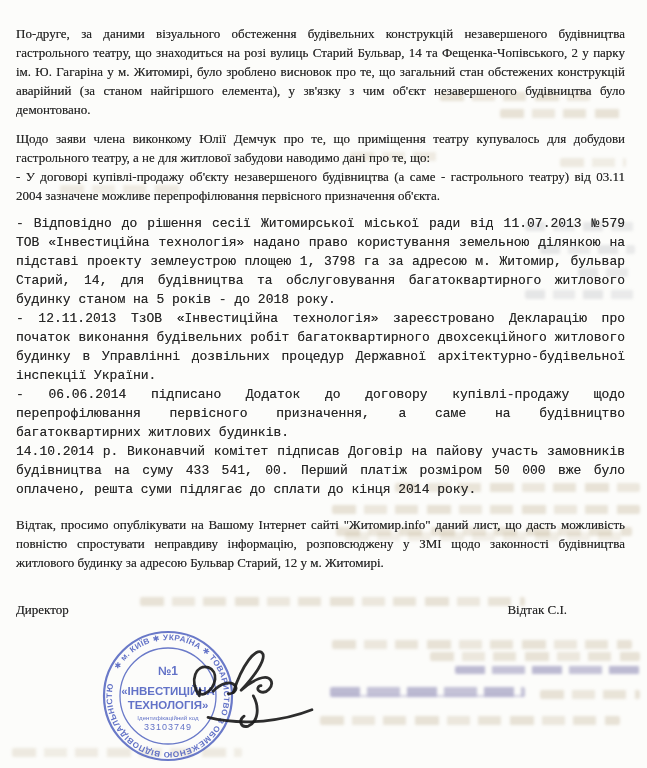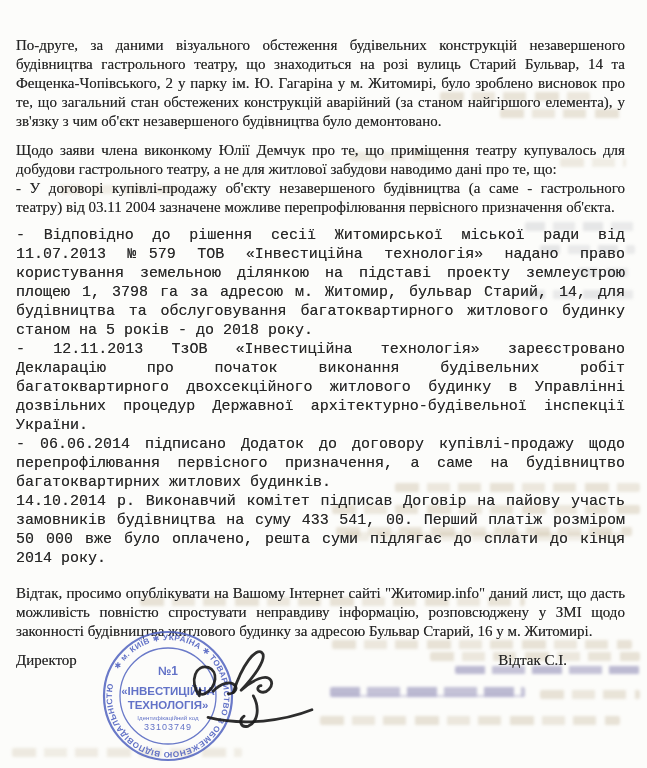--- a/index.html
+++ b/index.html
@@ -6,36 +6,36 @@
   .page{
     position:relative;
     width:647px;height:768px;
     background:#fcfcfa;
     overflow:hidden;
     font-family:"Liberation Serif","DejaVu Serif",serif;
     color:#272727;
   }
   
   .letter{
-    position:absolute;left:0;top:16px;width:647px;
+    position:absolute;left:0;top:4px;width:647px;
     padding:20px 22px 0 16px;box-sizing:border-box;
-    font-size:15px;line-height:19px;
+    font-size:13px;line-height:19px;
     text-align:justify;
     text-shadow:0 0 .5px rgba(20,20,20,.55);
     z-index:3;
   }
   .letter p{margin:0;white-space:pre-line;}
   .p2{margin-top:10px !important;}
   .p3{margin-top:9px !important;font-family:Liberation Mono, monospace;}
   .p4{margin-top:16px !important;}
   .p5{margin-top:16px !important;}
   .closing{margin-top:18px !important;font-style:italic;text-align:left;}
   .sig-row{
     display:flex;justify-content:space-between;align-items:flex-end;
-    margin-top:10px;padding-right:58px;
+    margin-top:28px;padding-right:58px;
   }
   
   .bleed{
     position:absolute;height:9px;border-radius:2px;z-index:1;
     background:repeating-linear-gradient(90deg,
       rgba(170,148,106,.60) 0 24px, rgba(170,148,106,0) 24px 32px,
       rgba(170,148,106,.48) 32px 55px, rgba(170,148,106,0) 55px 63px,
       rgba(170,148,106,.55) 63px 86px, rgba(170,148,106,0) 86px 95px);
     filter:blur(1.6px);opacity:.42;
   }
@@ -95,21 +95,21 @@
   <div class="bleed" style="left:12px;top:748px;width:230px;opacity:.3;"></div>
 
   <main class="letter">
     <p class="p1">По-друге, за даними візуального обстеження будівельних конструкцій незавершеного будівництва гастрольного театру, що знаходиться на розі вулиць Старий Бульвар, 14 та Фещенка-Чопівського, 2 у парку ім. Ю. Гагаріна у м. Житомирі, було зроблено висновок про те, що загальний стан обстежених конструкцій аварійний (за станом найгіршого елемента), у зв'язку з чим об'єкт незавершеного будівництва було демонтовано.</p>
     <p class="p2">Щодо заяви члена виконкому Юлії Демчук про те, що приміщення театру купувалось для добудови гастрольного театру, а не для житлової забудови наводимо дані про те, що:
 - У договорі купівлі-продажу об'єкту незавершеного будівництва (а саме - гастрольного театру) від 03.11 2004 зазначене можливе перепрофілювання первісного призначення об'єкта.</p>
     <p class="p3">- Відповідно до рішення сесії Житомирської міської ради від 11.07.2013 №579 ТОВ «Інвестиційна технологія» надано право користування земельною ділянкою на підставі проекту землеустрою площею 1, 3798 га за адресою м. Житомир, бульвар Старий, 14, для будівництва та обслуговування багатоквартирного житлового будинку станом на 5 років - до 2018 року.
 - 12.11.2013 ТзОВ «Інвестиційна технологія» зареєстровано Декларацію про початок виконання будівельних робіт багатоквартирного двохсекційного житлового будинку в Управлінні дозвільних процедур Державної архітектурно-будівельної інспекції України.
 - 06.06.2014 підписано Додаток до договору купівлі-продажу щодо перепрофілювання первісного призначення, а саме на будівництво багатоквартирних житлових будинків.
 14.10.2014 р. Виконавчий комітет підписав Договір на пайову участь замовників будівництва на суму 433 541, 00. Перший платіж розміром 50 000 вже було оплачено, решта суми підлягає до сплати до кінця 2014 року.</p>
-    <p class="p5">Відтак, просимо опублікувати на Вашому Інтернет сайті "Житомир.info" даний лист, що дасть можливість повністю спростувати неправдиву інформацію, розповсюджену у ЗМІ щодо законності будівництва житлового будинку за адресою Бульвар Старий, 16 у м. Житомирі.</p>
+    <p class="p5">Відтак, просимо опублікувати на Вашому Інтернет сайті "Житомир.info" даний лист, що дасть можливість повністю спростувати неправдиву інформацію, розповсюджену у ЗМІ щодо законності будівництва житлового будинку за адресою Бульвар Старий, 12 у м. Житомирі.</p>
     <div class="sig-row">
       <span>Директор</span>
       <span>Відтак С.І.</span>
     </div>
   </main>
 
   <svg class="stamp" viewBox="0 0 136 136" aria-hidden="true">
     <g fill="#4d5fc0">
       <circle class="stamp-ring" cx="68" cy="68" r="64" stroke-width="2.2"></circle>
       <circle class="stamp-ring" cx="68" cy="68" r="48" stroke-width="1.3"></circle>

